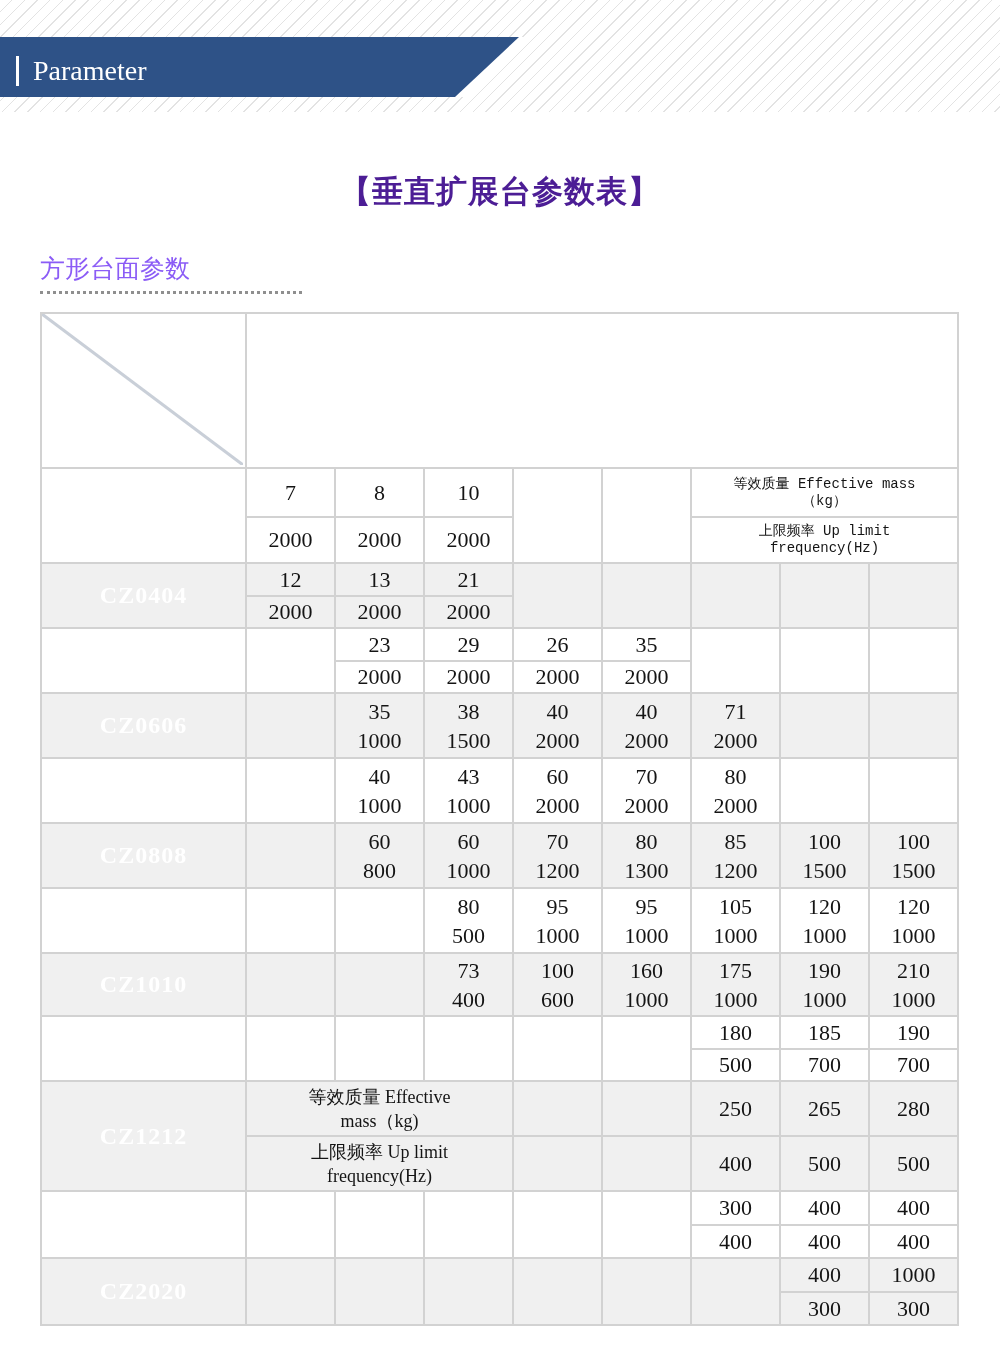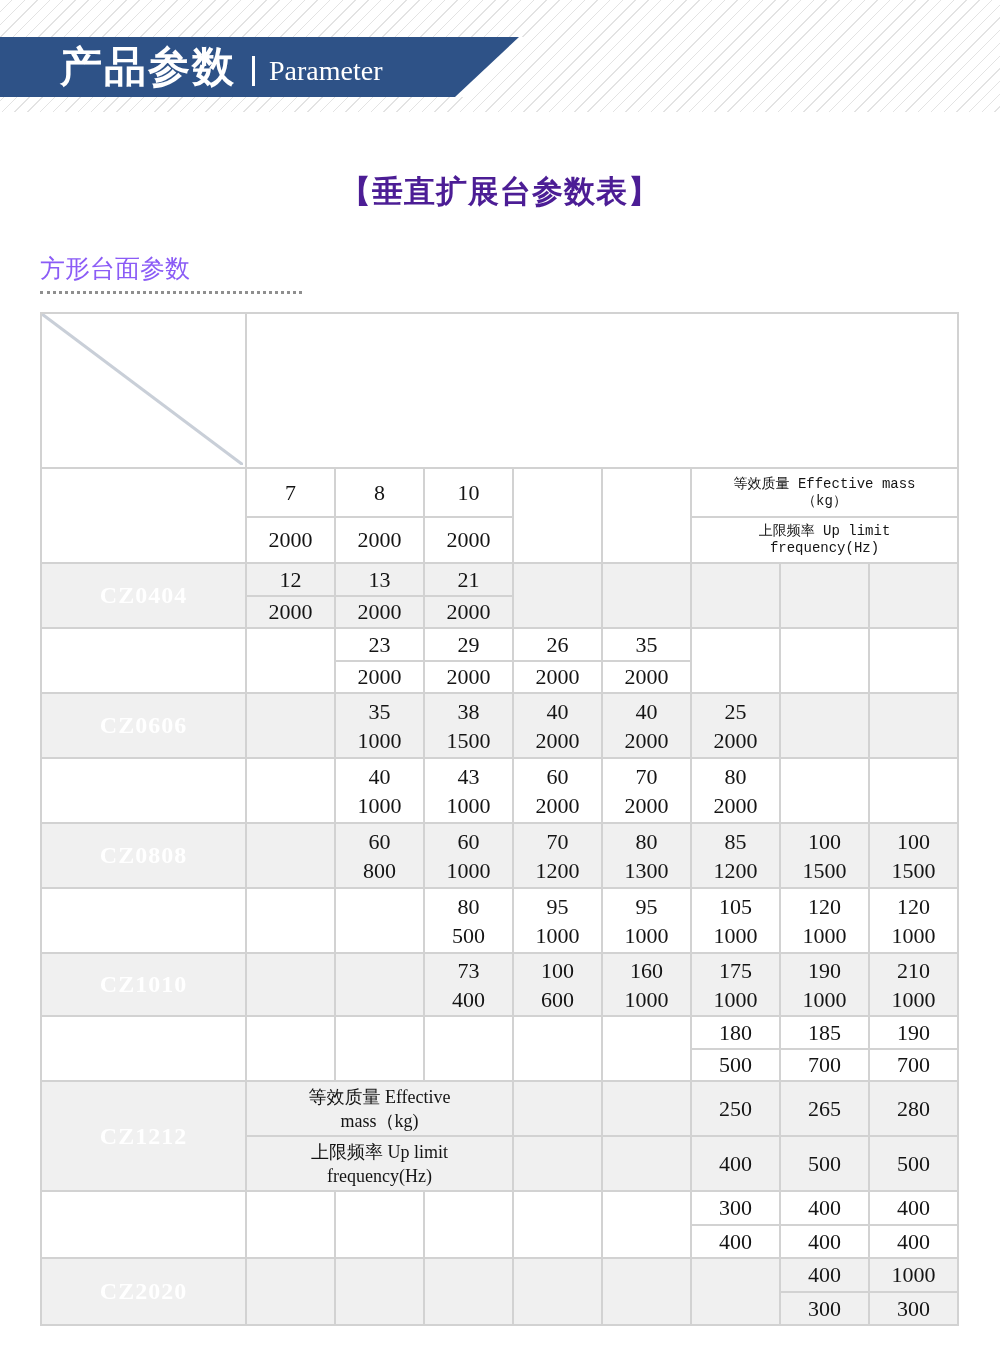--- a/index.html
+++ b/index.html
@@ -79,21 +79,20 @@
 
   td.ilabel { font-family: "Liberation Mono", monospace; font-size: 14px; line-height: 17px; }
   td.blabel { font-size: 18px; line-height: 24px; }
 </style>
 </head>
 <body>
 
 <div class="hatch-band"></div>
 <div class="banner-gap"></div>
 <div class="banner">
-  <span class="banner-zh">产品参数</span>
   <span class="banner-bar"></span>
   <span class="banner-en">Parameter</span>
 </div>
 
 <div class="page-title">【垂直扩展台参数表】</div>
 <div class="section-label">方形台面参数</div>
 <div class="dotted-line"></div>
 
 <table class="spec">
   <colgroup>
@@ -195,21 +194,21 @@
         </td>
     <td class="stack">
           <div>40</div>
           <div>2000</div>
         </td>
     <td class="stack">
           <div>40</div>
           <div>2000</div>
         </td>
     <td class="stack">
-          <div>25</div>
+          <div>71</div>
           <div>2000</div>
         </td>
     <td></td>
     <td></td>
   </tr>
 
   <tr style="height:65px">
     <td class="model">CZ0707</td>
     <td></td>
     <td class="stack">

